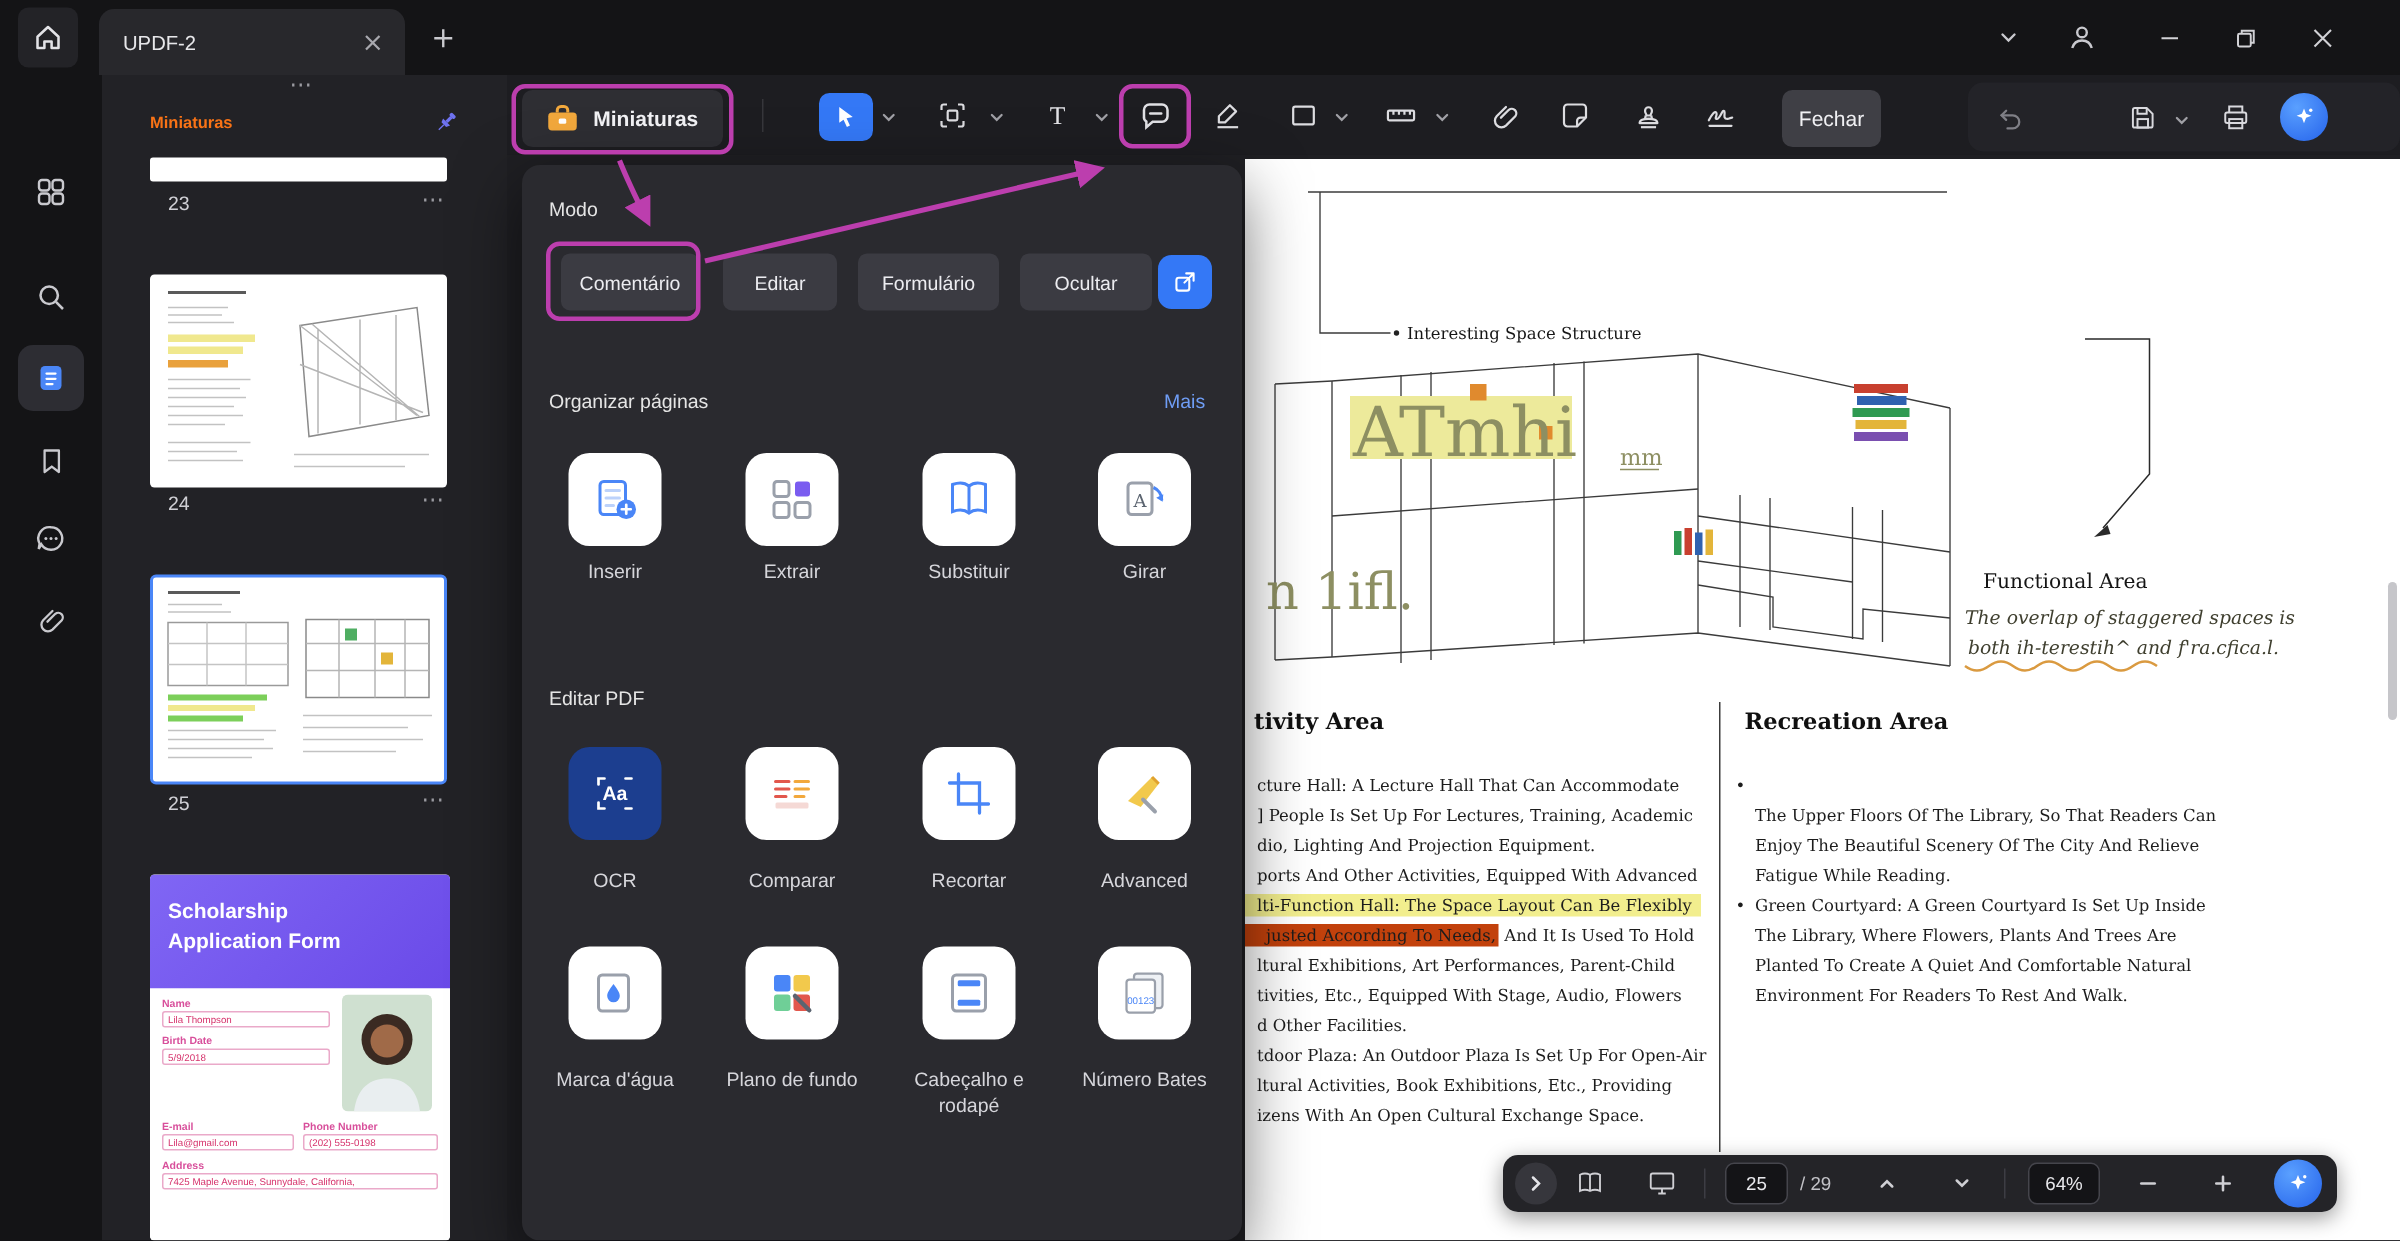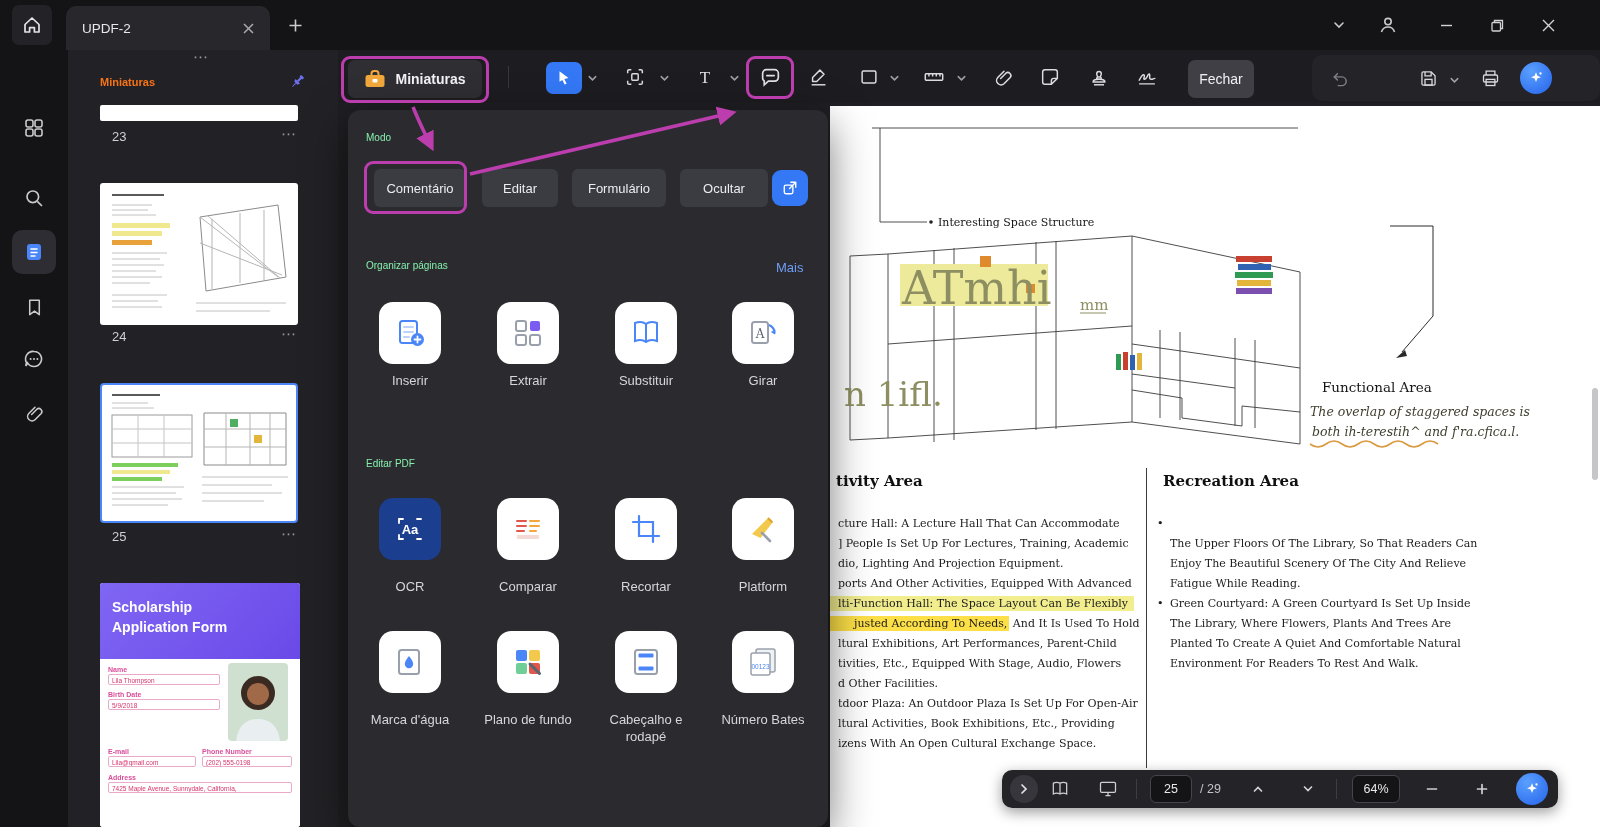--- a/index.html
+++ b/index.html
@@ -19,33 +19,33 @@
   .thumbs{left:68px;top:50px;width:270px;height:777px;background:#222226;z-index:20}
   .panel-title{color:#f97316;font-size:11px;font-weight:700}
   .pg{color:#cfcfd4;font-size:13px}
   .dots{color:#9a9aa0;font-size:15px;letter-spacing:1px;line-height:10px}
   .thumb{background:#fff;border-radius:3px;overflow:hidden}
   
   .toolbar{left:338px;top:50px;width:1262px;height:53px;background:#1d1d21;z-index:20}
   .tbtn{display:flex;align-items:center;justify-content:center;border-radius:7px;color:#dcdce0;cursor:pointer}
   
   .dropdown{left:348px;top:110px;width:480px;height:717px;background:#2a2a2f;border-radius:12px;box-shadow:0 14px 44px rgba(0,0,0,.55);z-index:40}
-  .seclab{color:#86efac;font-size:10px}
+  .seclab{color:#e5e5e5;font-size:13px}
   .mode-btn{position:absolute;height:38px;background:#3b3b42;color:#ececf0;font-size:13px;border-radius:6px;display:flex;align-items:center;justify-content:center;cursor:pointer}
   .tile{position:absolute;width:62px;height:62px;background:#fff;border-radius:14px;display:flex;align-items:center;justify-content:center;cursor:pointer}
   .tile-label{position:absolute;color:#d6d6db;font-size:13px;line-height:17px;text-align:center;word-break:break-word}
   .more{color:#6f9df5;font-size:13px;cursor:pointer}
   
   .canvas{left:338px;top:103px;width:1262px;height:724px;background:#1f1f23;z-index:10}
   .page{position:absolute;left:492px;top:3px;width:770px;height:721px;background:#fff}
   .doc-line{font-family:"DejaVu Serif",serif;font-size:11px;line-height:20px;color:#1c1c1c;white-space:nowrap}
   .doc-line.pad{padding-left:8px}
   .col-head{font-family:"DejaVu Serif",serif;font-size:15px;font-weight:700;color:#101010;white-space:nowrap}
   .hl-y{background:#f2ee8e;padding:1px 6px 1px 8px}
-  .hl-g{background:#fde047;padding:1px 2px 1px 24px}
+  .hl-g{background:#c2410c;padding:1px 2px 1px 14px}
   
   .anno{position:absolute;border:3px solid #bc3eae;border-radius:9px;z-index:130;pointer-events:none}
   
   .pill{left:1002px;top:770px;width:556px;height:38px;background:rgba(29,29,33,.97);border-radius:10px;z-index:60;box-shadow:0 4px 14px rgba(0,0,0,.4)}
   .numbox{position:absolute;background:#141417;border:1px solid #45454c;border-radius:6px;color:#e8e8ec;font-size:12.5px;display:flex;align-items:center;justify-content:center;cursor:pointer}
   .vdiv{position:absolute;width:1px;background:#3d3d44}
   .ai-circle{border-radius:50%;background:radial-gradient(circle at 35% 30%,#5aa0ff,#2563eb);display:flex;align-items:center;justify-content:center;cursor:pointer}
   
   .sch-label{color:#d84f9b;font-size:7px;font-weight:700;line-height:9px}
   .sch-val{border:1px solid #eaa9c9;border-radius:2px;background:#fff;color:#d6336c;font-size:6.5px;height:11px;line-height:9px;padding:1px 0 0 3px;white-space:nowrap;overflow:hidden}
@@ -676,21 +676,21 @@
 
     <div class="tile" style="left:384px;top:388px">
       <span>
         <svg width="34" height="34" viewBox="0 0 34 34">
             <path d="M6 22L22 6l4.5 4.5L14.5 26z" fill="#f2c94c"></path>
             <path d="M22 6l4.5 4.5" stroke="#e0a22e" stroke-width="2"></path>
             <path d="M16 21l8 8" stroke="#9aa0ab" stroke-width="2.6" stroke-linecap="round"></path>
           </svg>
       </span>
     </div>
-    <div class="tile-label" style="left:360px;top:468px;width:110px">Platform</div>
+    <div class="tile-label" style="left:360px;top:468px;width:110px">Advanced</div>
 
     <div class="tile" style="left:31px;top:521px">
       <span>
         <svg width="34" height="34" viewBox="0 0 34 34" fill="none">
             <rect x="6" y="5" width="20" height="24" rx="2.5" stroke="#9aa0ab" stroke-width="2"></rect>
             <path d="M16 11c2.8 3.6 4.2 6 4.2 8a4.2 4.2 0 1 1-8.4 0c0-2 1.4-4.4 4.2-8z" fill="#4a86f7"></path>
           </svg>
       </span>
     </div>
     <div class="tile-label" style="left:17px;top:601px;width:90px">Marca d'água</div>

